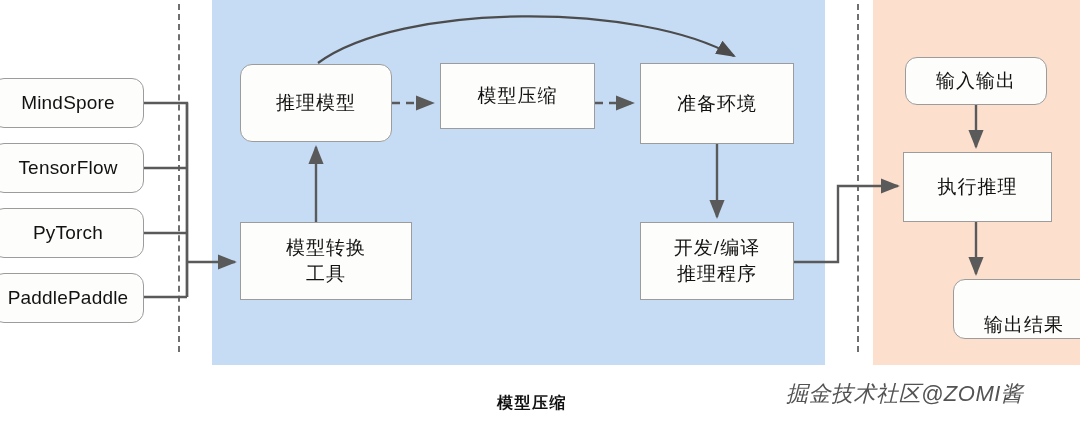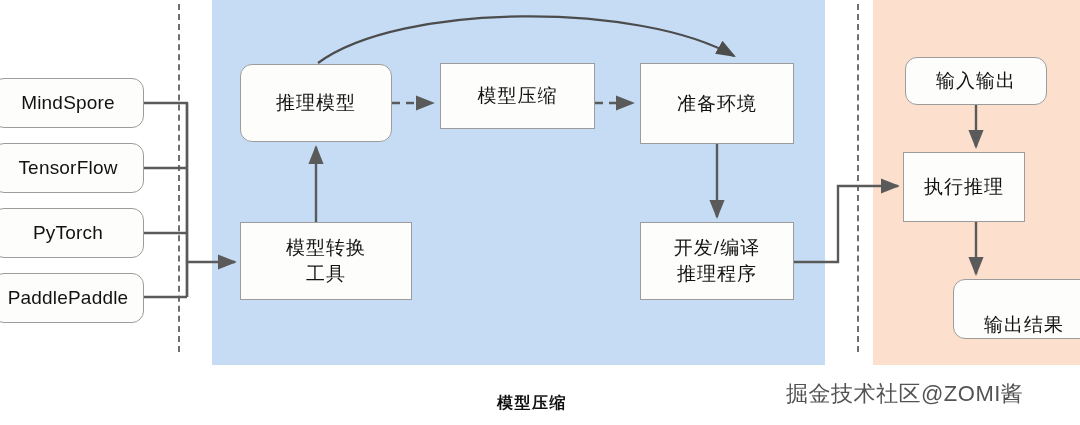--- a/index.html
+++ b/index.html
@@ -30,33 +30,33 @@
 
   
   #node-infer-model{left:240px;top:64px;width:152px;height:78px;align-items:center;}
   #node-model-compress{left:440px;top:63px;width:155px;height:66px;}
   #node-prepare-env{left:640px;top:63px;width:154px;height:81px;}
   #node-convert-tool{left:240px;top:222px;width:172px;height:78px;}
   #node-dev-compile{left:640px;top:222px;width:154px;height:78px;}
 
   
   #node-io{left:905px;top:57px;width:142px;height:48px;}
-  #node-exec-infer{left:903px;top:152px;width:122px;height:70px;}
+  #node-exec-infer{left:903px;top:152px;width:149px;height:70px;}
   #node-output-result{left:953px;top:279px;width:142px;height:60px;align-items:flex-end;}
 
   svg#wires{position:absolute;left:0;top:0;width:1080px;height:425px;overflow:visible;}
 
   #caption{position:absolute;left:497px;top:393px;font-size:16px;font-weight:bold;
            color:#111;letter-spacing:1.5px;}
 
   #watermark-big{position:absolute;left:824px;top:358px;font-size:44px;
       color:#ffffff;letter-spacing:2px;opacity:.95;
       -webkit-text-stroke:1px #dcdcdc;white-space:nowrap;}
   #watermark-text{position:absolute;left:786px;top:379px;font-size:22px;
-      color:#4a4a4a;letter-spacing:.5px;white-space:nowrap;opacity:.95;}
+      color:#4a4a4a;letter-spacing:.5px;white-space:nowrap;opacity:.95;font-style:italic;}
 </style>
 </head>
 <body>
 
 <div id="stage">
 
   <div class="region" id="blue-region"></div>
   <div class="region" id="orange-region"></div>
 
   <div class="vline" id="divider-left"></div>

